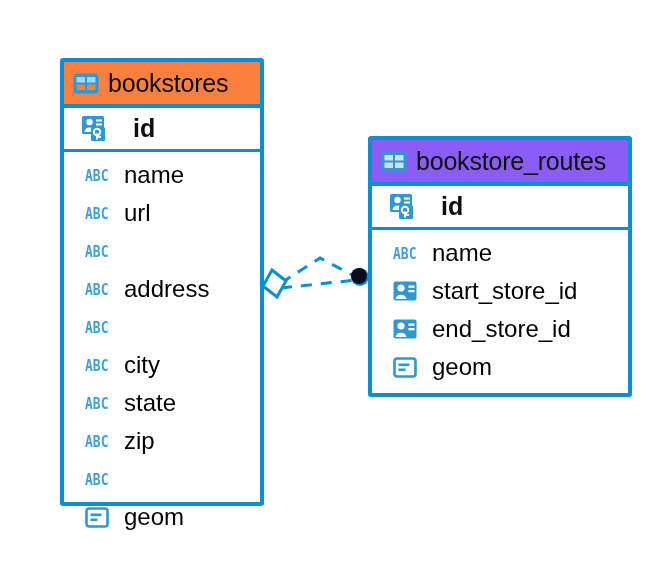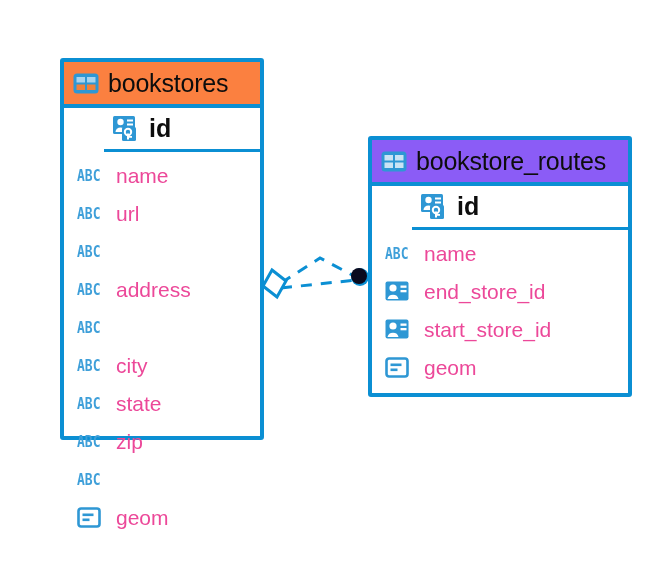--- a/index.html
+++ b/index.html
@@ -34,44 +34,43 @@
     font-size:25px;
     color:#0d0d0d;
     line-height:1;
     white-space:nowrap;
     letter-spacing:-0.2px;
   }
   .pk-row{
     box-sizing:border-box;
     display:flex;
     align-items:center;
-    gap:9px;
-    padding:4px 9px;
+    gap:24px;
+    padding:4px 18px;
     border-bottom:3px solid #0b8fd3;
     height:44px;
-    margin-left:40px;
   }
   .pk-row .fname{
     font-size:25px;
     font-weight:bold;
     color:#0d0d0d;
     line-height:1;
   }
-  .fields{padding:4px 0 6px 4px;}
+  .fields{padding:4px 0 6px 12px;}
   .field-row{
     box-sizing:border-box;
     display:flex;
     align-items:center;
     gap:9px;
     padding:0 9px;
     height:38px;
   }
   .field-row .fname{
-    font-size:21px;
-    color:#ec4899;
+    font-size:24px;
+    color:#000000;
     line-height:1;
     white-space:nowrap;
   }
 
   
   .ico{
     flex:0 0 auto;
     display:inline-block;
     line-height:0;
   }
@@ -108,21 +107,21 @@
     <path d="M 281 283 L 320 258 L 356 277" fill="none" stroke="#0b8fd3" stroke-width="3" stroke-dasharray="11 9" stroke-linecap="butt"></path>
 
     <path d="M 281 288 L 356 280" fill="none" stroke="#0b8fd3" stroke-width="3" stroke-dasharray="11 9" stroke-linecap="butt"></path>
 
     <path d="M 272 270 L 286 281 L 277 297 L 263 286 Z" fill="#ffffff" stroke="#0b8fd3" stroke-width="3" stroke-linejoin="miter"></path>
 
     <circle cx="360" cy="277" r="9" fill="#0b8fd3"></circle>
     <circle cx="359" cy="276" r="8" fill="#0a0a1e"></circle>
   </svg>
 
-  <div class="entity" id="entity-bookstores" style="left:60px;top:58px;width:204px;height:382px;">
+  <div class="entity" id="entity-bookstores" style="left:60px;top:58px;width:204px;height:448px;">
 
     <div class="entity-header" style="background:#fb8040;">
       <span class="ico">
         <svg width="26" height="21" viewBox="0 0 26 21">
           <rect x="0.5" y="0.5" width="25" height="20" rx="3.5" ry="3.5" fill="#2e97d4"></rect>
           <rect x="3.5" y="4" width="8.5" height="5.5" fill="#a8d4ef"></rect>
           <rect x="14" y="4" width="8.5" height="5.5" fill="#a8d4ef"></rect>
           <rect x="3.5" y="11.5" width="8.5" height="5.5" fill="#f0823c"></rect>
           <rect x="14" y="11.5" width="8.5" height="5.5" fill="#f0823c"></rect>
         </svg>
@@ -249,34 +248,34 @@
       <div class="field-row">
         <span class="ico" style="width:30px;">
           <svg width="24" height="20" viewBox="0 0 24 20">
             <rect x="0.5" y="0.5" width="23" height="19" rx="2" ry="2" fill="#2e97d4"></rect>
             <circle cx="8" cy="7" r="3.6" fill="#ffffff"></circle>
             <path d="M 2.5 18 a 5.6 5.2 0 0 1 11 0 z" fill="#ffffff"></path>
             <rect x="15.5" y="4.5" width="6" height="2.3" fill="#ffffff"></rect>
             <rect x="15.5" y="9" width="6" height="2.3" fill="#ffffff"></rect>
           </svg>
         </span>
-        <span class="fname">end_store_id</span>
+        <span class="fname">start_store_id</span>
       </div>
 
       <div class="field-row">
         <span class="ico" style="width:30px;">
           <svg width="24" height="20" viewBox="0 0 24 20">
             <rect x="0.5" y="0.5" width="23" height="19" rx="2" ry="2" fill="#2e97d4"></rect>
             <circle cx="8" cy="7" r="3.6" fill="#ffffff"></circle>
             <path d="M 2.5 18 a 5.6 5.2 0 0 1 11 0 z" fill="#ffffff"></path>
             <rect x="15.5" y="4.5" width="6" height="2.3" fill="#ffffff"></rect>
             <rect x="15.5" y="9" width="6" height="2.3" fill="#ffffff"></rect>
           </svg>
         </span>
-        <span class="fname">start_store_id</span>
+        <span class="fname">end_store_id</span>
       </div>
 
       <div class="field-row">
         <span class="ico" style="width:30px;">
           <svg width="24" height="21" viewBox="0 0 24 21">
             <rect x="1.5" y="1.5" width="21" height="18" rx="2.5" ry="2.5" fill="#ffffff" stroke="#2e97d4" stroke-width="2.6"></rect>
             <rect x="5.5" y="6.5" width="11" height="2.6" fill="#2e97d4"></rect>
             <rect x="5.5" y="11.5" width="7" height="2.6" fill="#2e97d4"></rect>
           </svg>
         </span>

